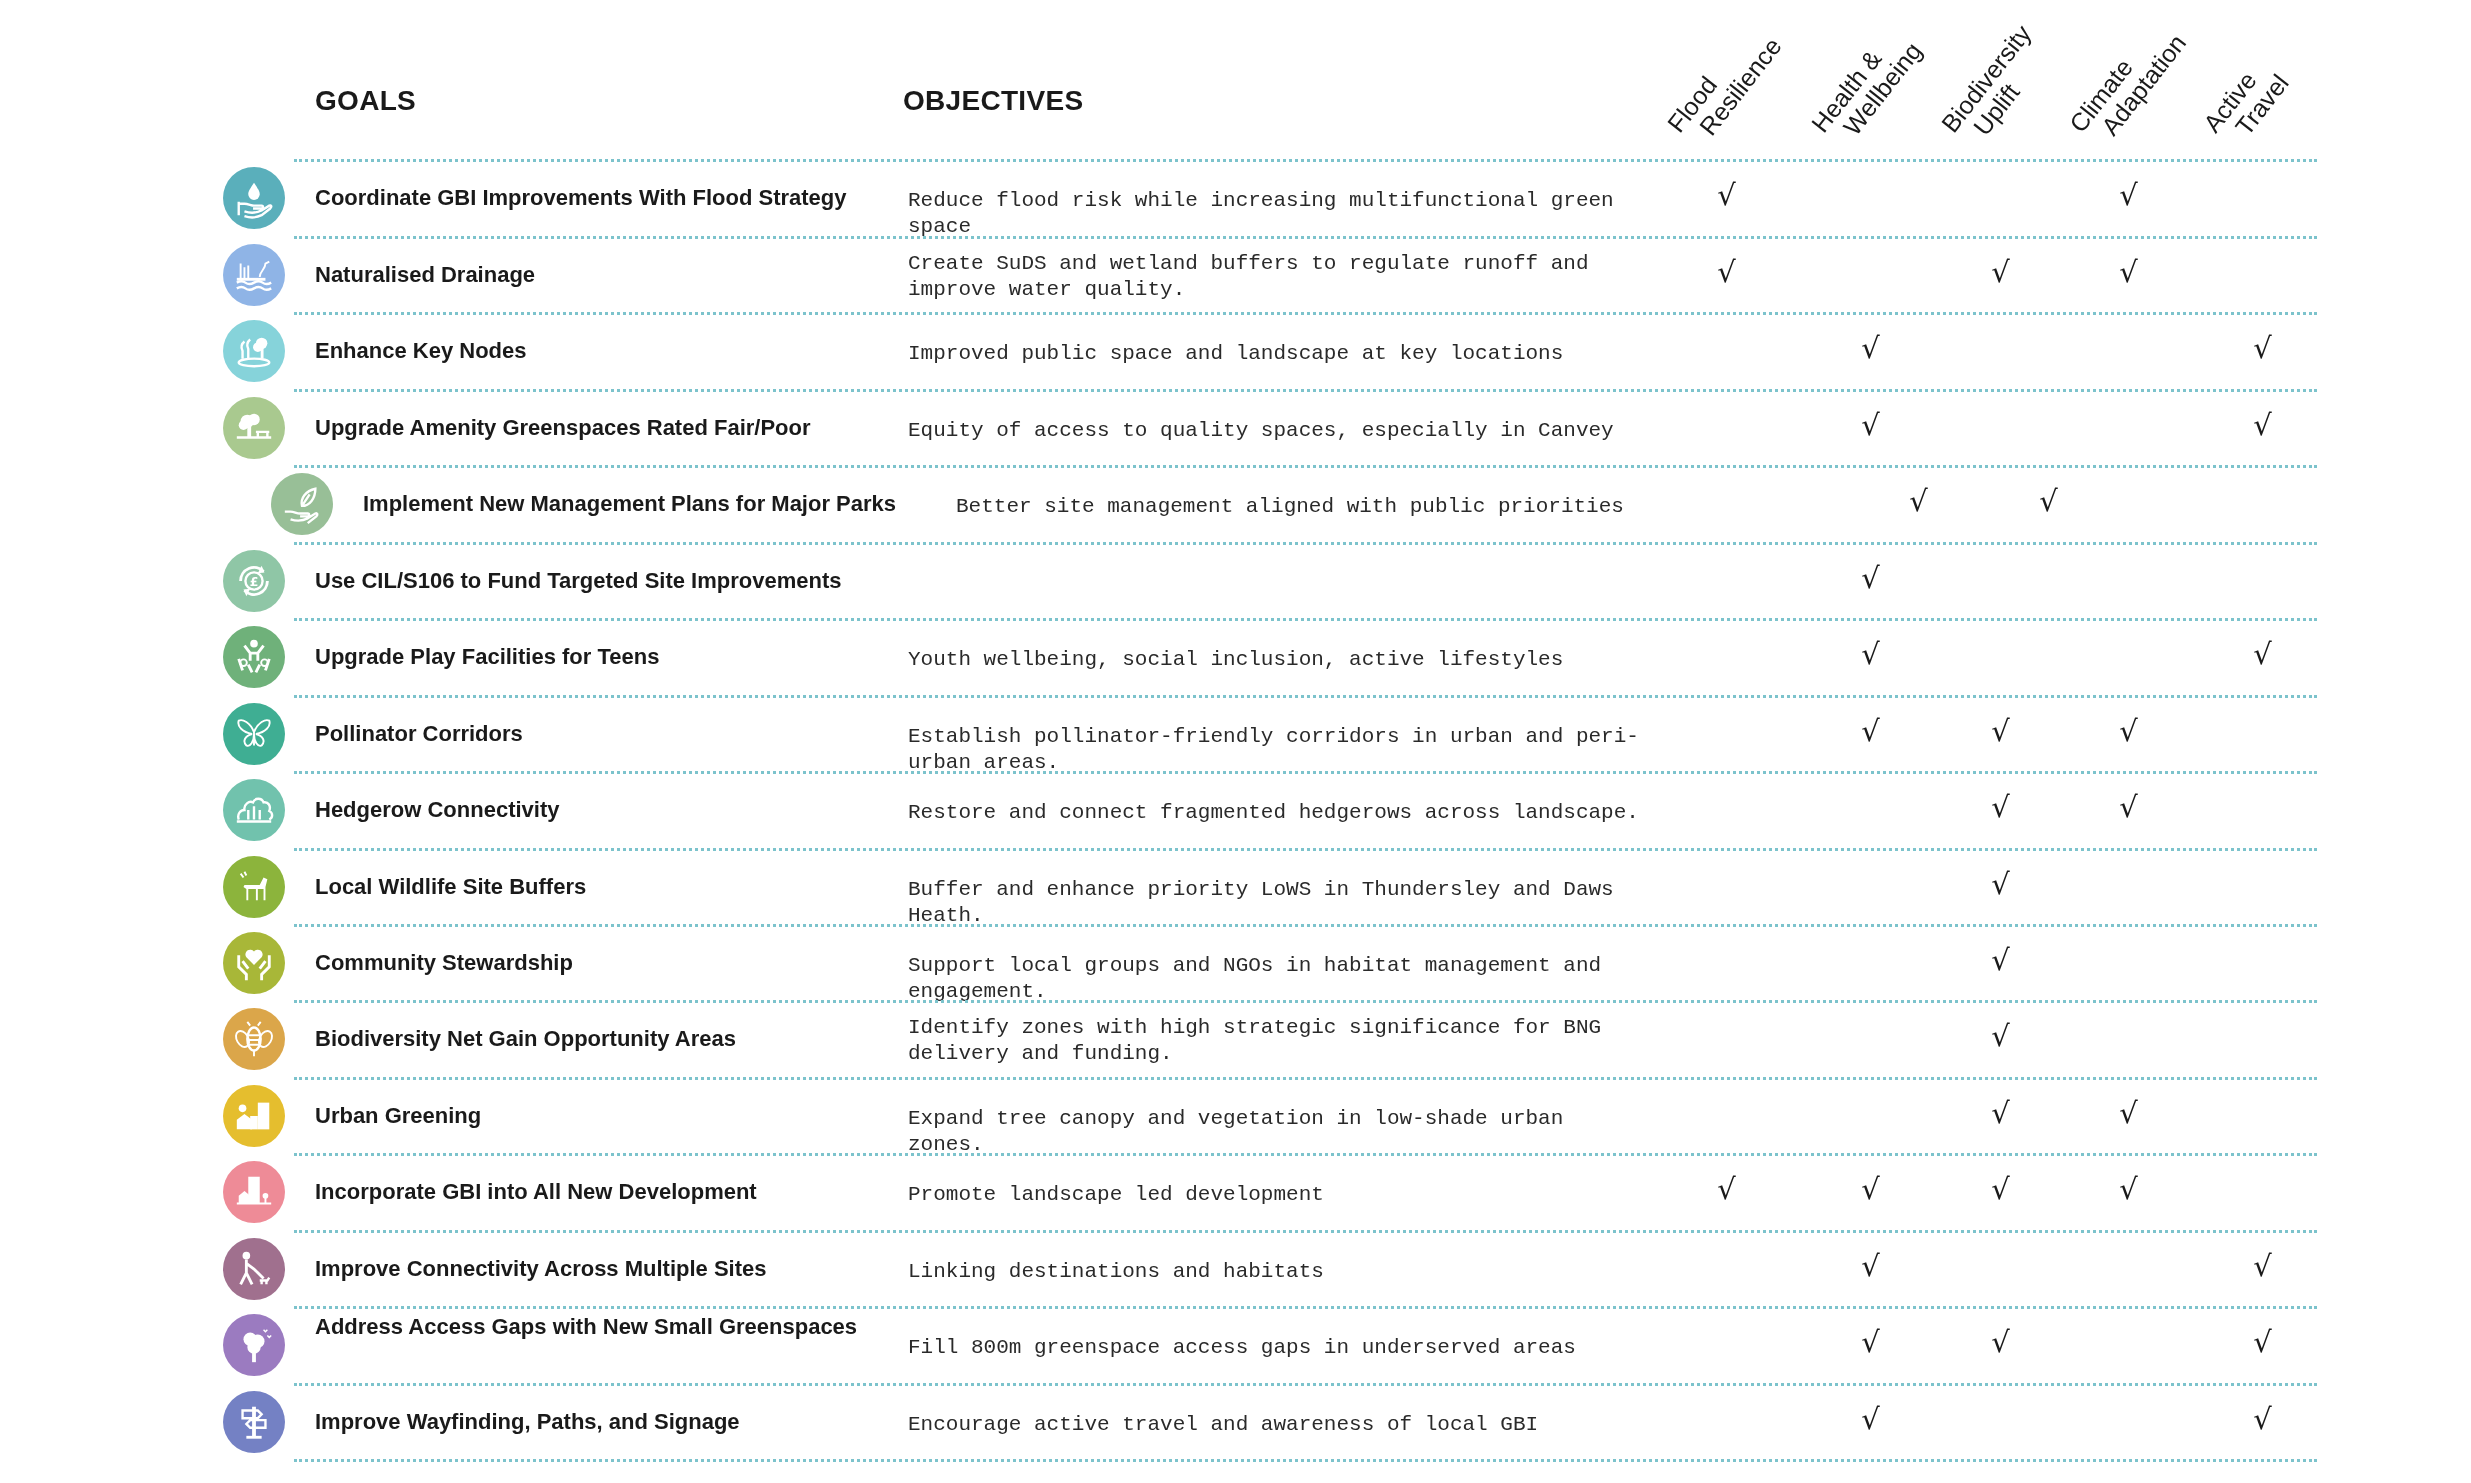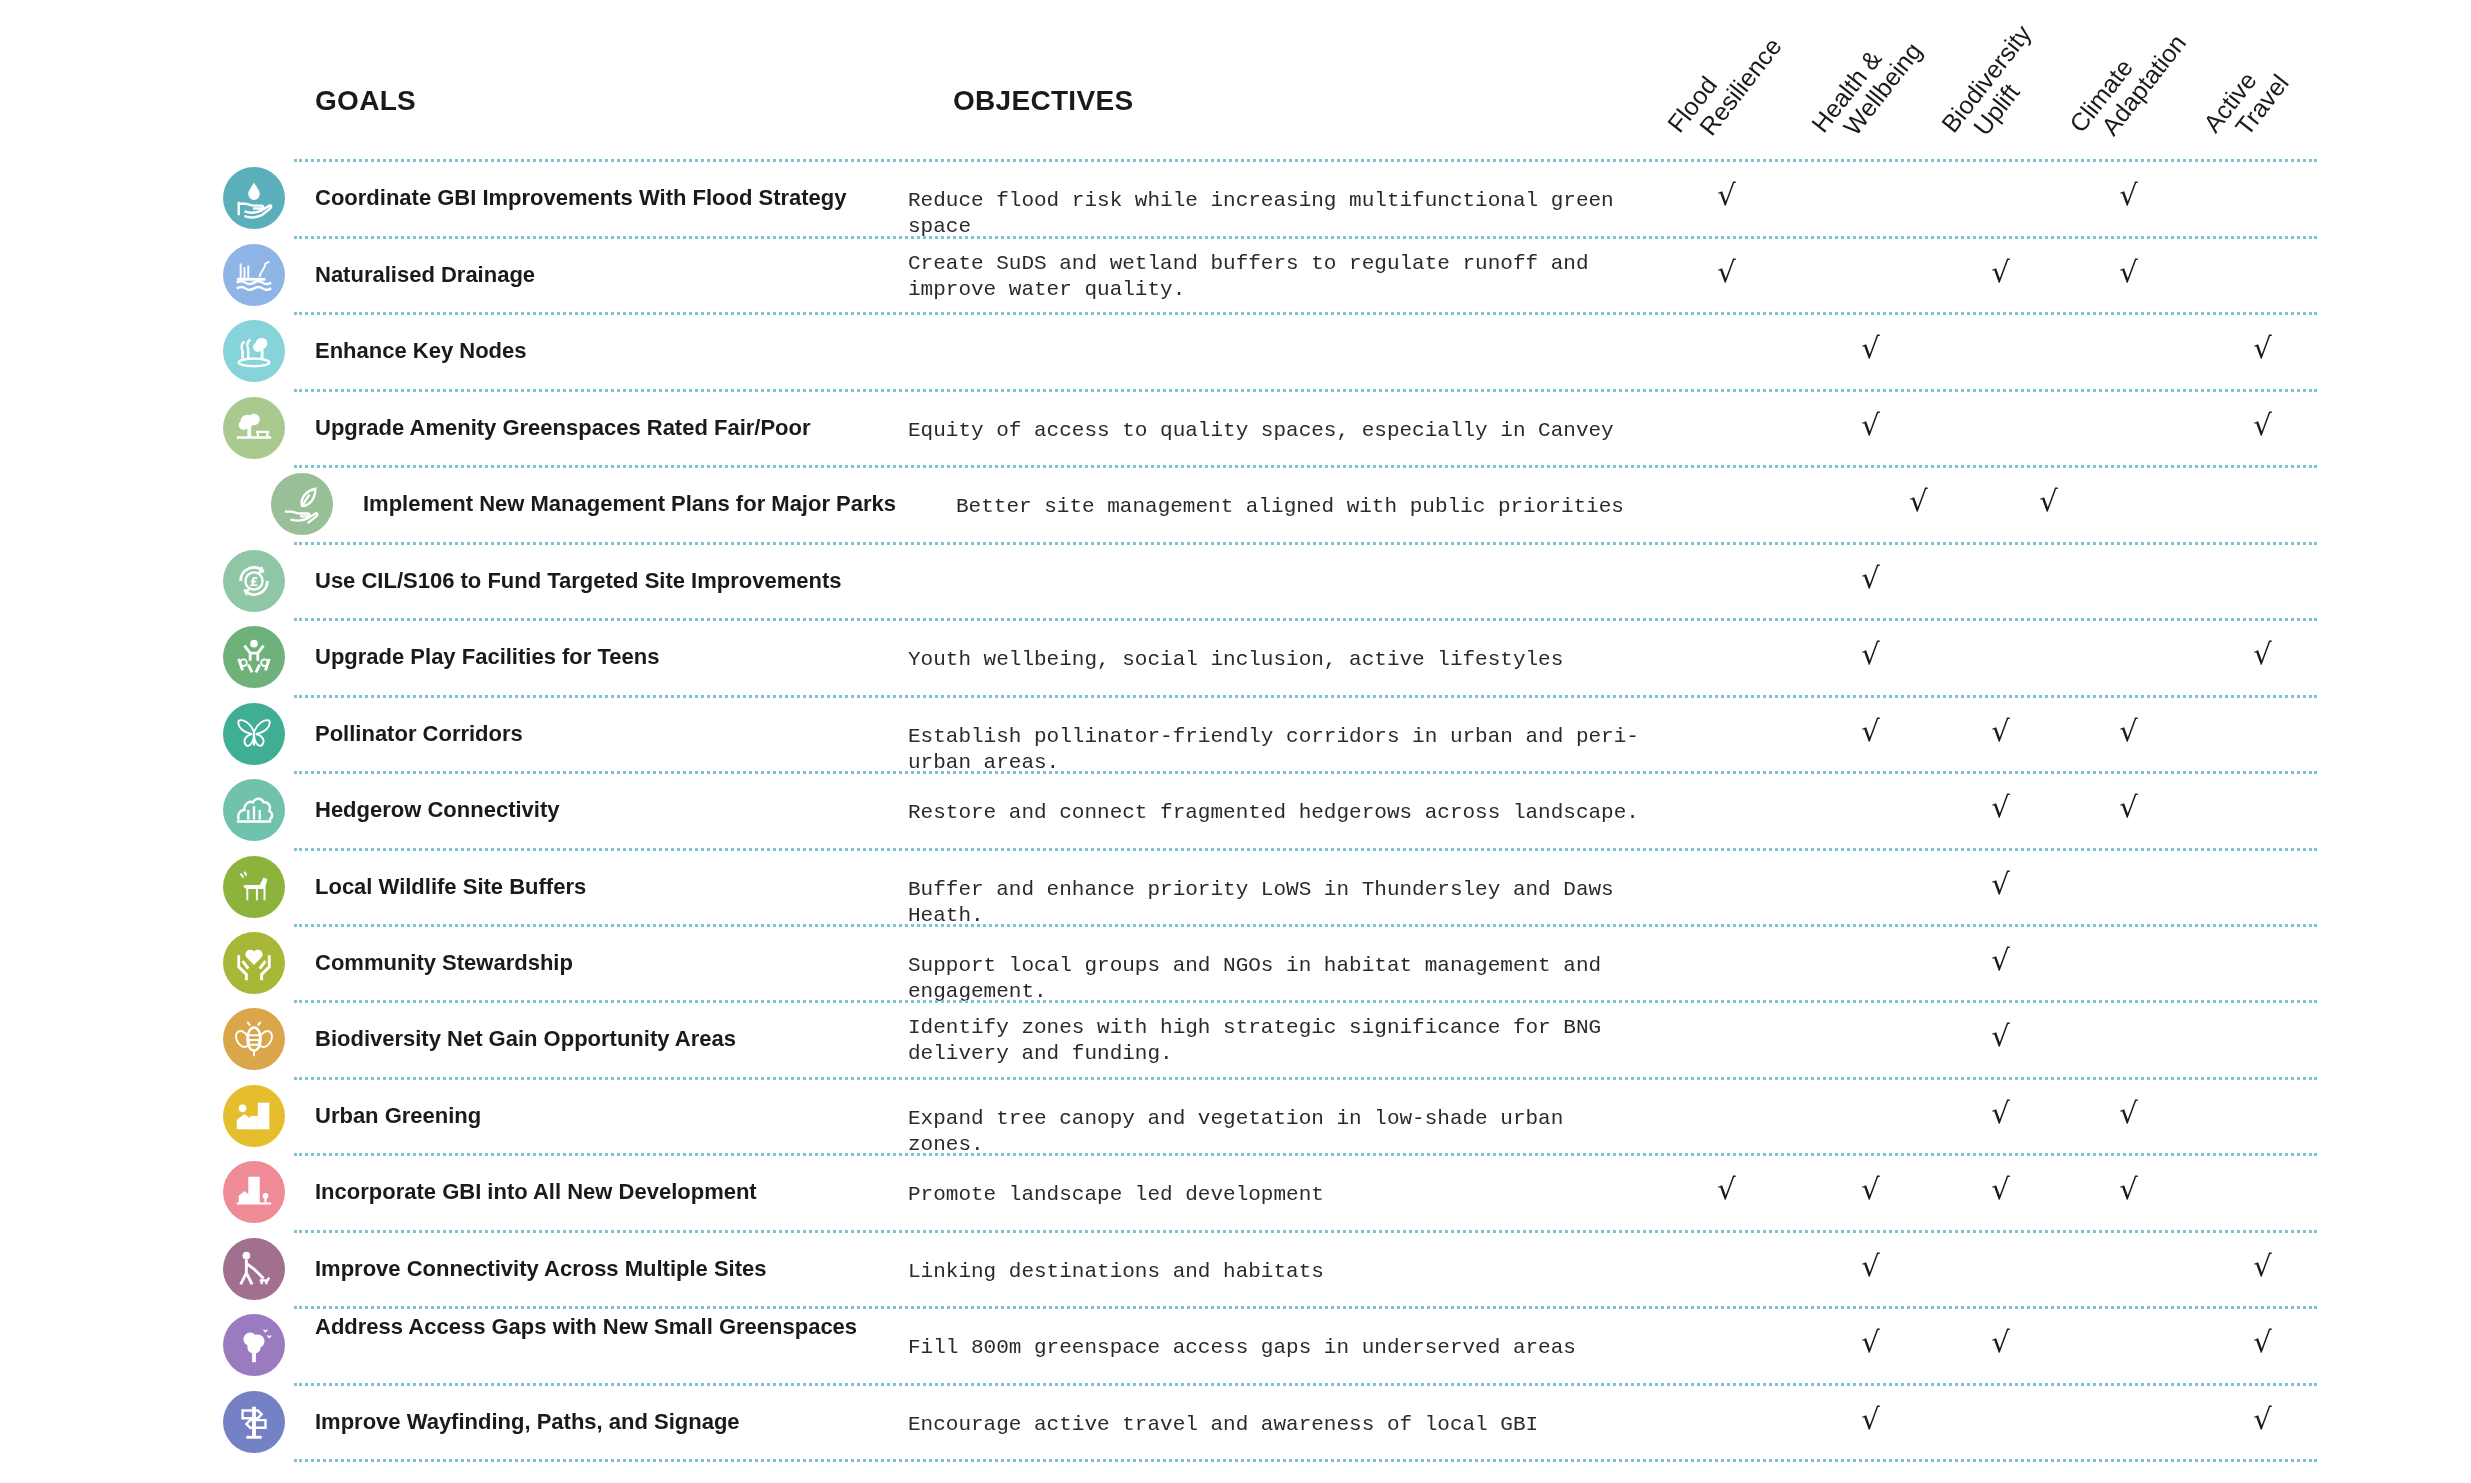--- a/index.html
+++ b/index.html
@@ -1,20 +1,20 @@
 <!DOCTYPE html>
 <html><head>
 <meta charset="utf-8">
 <style>
   html, body { margin: 0; padding: 0; background: #ffffff; }
   body { width: 2472px; height: 1483px; position: relative; overflow: hidden;
          font-family: "Liberation Sans", "DejaVu Sans", sans-serif; color: #1a1a1a; }
   .hdr { position: absolute; top: 85px; font-size: 28px; font-weight: 600; letter-spacing: 0.3px; color: #1a1a1a; }
   .hdr.goals { left: 315px; }
-  .hdr.obj { left: 953px; }
+  .hdr.obj { left: 903px; }
   .col-hdr { position: absolute; top: 0; width: 193px; height: 164px; }
   .col-hdr .lbl { position: absolute; left: 0; bottom: 9.7px; transform-origin: left bottom;
                   transform: rotate(-52deg); font-size: 25px; font-weight: 500; line-height: 27px;
                   white-space: nowrap; color: #1a1a1a; }
   .sep { position: absolute; left: 294px; width: 2023px; height: 0;
          border-top: 3.9px dotted #7cc3cc; }
   .row { position: absolute; left: 0; width: 2472px; height: 76px; }
   .icon { position: absolute; left: 223px; width: 62px; height: 62px; border-radius: 50%;
           display: flex; align-items: center; justify-content: center; }
   .icon svg { width: 42px; height: 42px; }
@@ -96,20 +96,21 @@
         <div class="icon" style="top: 7.7px; background: rgb(134, 211, 218);">
           <svg viewBox="0 0 44 44">
             <path d="M10 30 v-8 q-3 -6 2 -10 M16 30 v-10 q-3 -6 2 -10" stroke="#fff" stroke-width="2.5" fill="none"></path>
             <circle cx="30" cy="14" r="6" fill="#fff"></circle>
             <circle cx="26" cy="18" r="5" fill="#fff"></circle>
             <rect x="29" y="18" width="3" height="12" fill="#fff"></rect>
             <ellipse cx="22" cy="34" rx="16" ry="4" stroke="#fff" stroke-width="2.5" fill="none"></ellipse>
           </svg>
         </div>
         <div class="goal" style="top: 26px;">Enhance Key Nodes</div>
+        <div class="objective" style="top: 29px;">Improved public space and landscape at key locations</div>
         <div class="tick" style="left: 1851px; top: 19.3px;">√</div>
         <div class="tick" style="left: 2243px; top: 19.3px;">√</div>
       </div>
       <div class="sep" style="top: 389px;"></div>
       <div class="row" style="top: 389px;">
         <div class="icon" style="top: 7.7px; background: rgb(169, 201, 143);">
           <svg viewBox="0 0 44 44">
             <circle cx="15" cy="15" r="7" fill="#fff"></circle>
             <circle cx="22" cy="13" r="6" fill="#fff"></circle>
             <circle cx="11" cy="19" r="5" fill="#fff"></circle>

